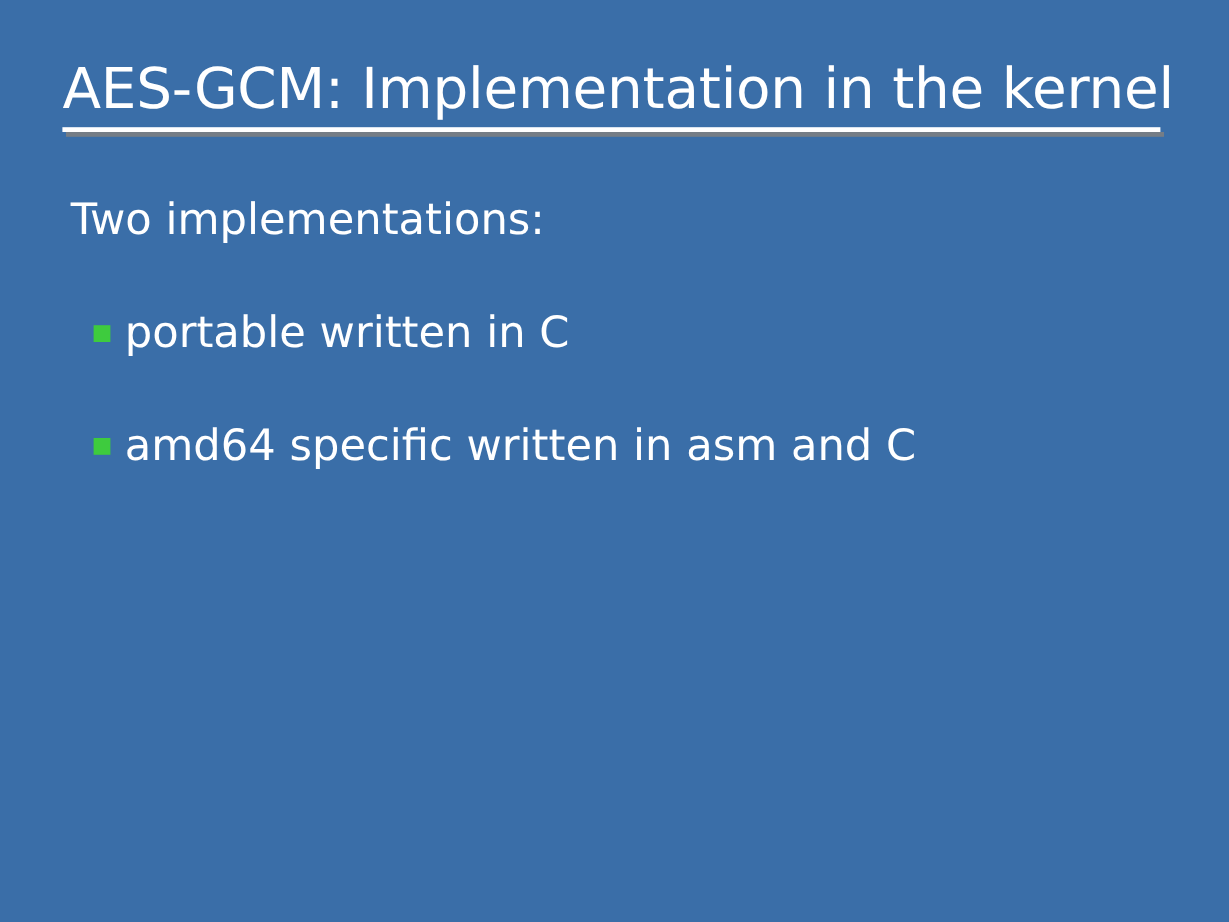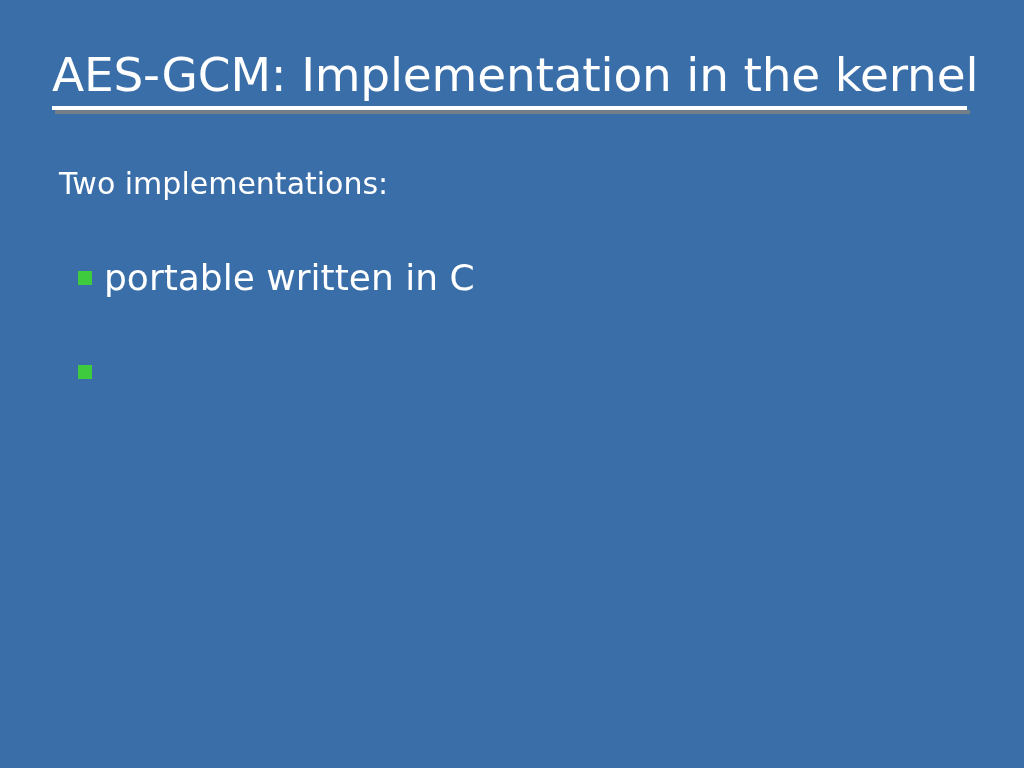--- a/index.html
+++ b/index.html
@@ -67,21 +67,21 @@
   #body-block {
     position: absolute;
     left: 59px;
     top: 164px;
     width: 920px;
   }
 
   #lead-line {
     color: #ffffff;
     font-family: "DejaVu Sans", sans-serif;
-    font-size: 30px;
+    font-size: 36px;
     font-weight: 400;
     line-height: 40px;
     white-space: nowrap;
   }
 
   #bullet-list {
     list-style: none;
     margin: 0;
     padding: 0;
     position: absolute;
@@ -134,18 +134,19 @@
 
     <ul id="bullet-list">
 
       <li class="bullet-row">
         <span class="bullet-marker"></span>
         <span class="bullet-text">portable written in C</span>
       </li>
 
       <li class="bullet-row">
         <span class="bullet-marker"></span>
+        <span class="bullet-text">amd64 specific written in asm and C</span>
       </li>
 
     </ul>
   </div>
 
 </div>
 
 </body></html>

